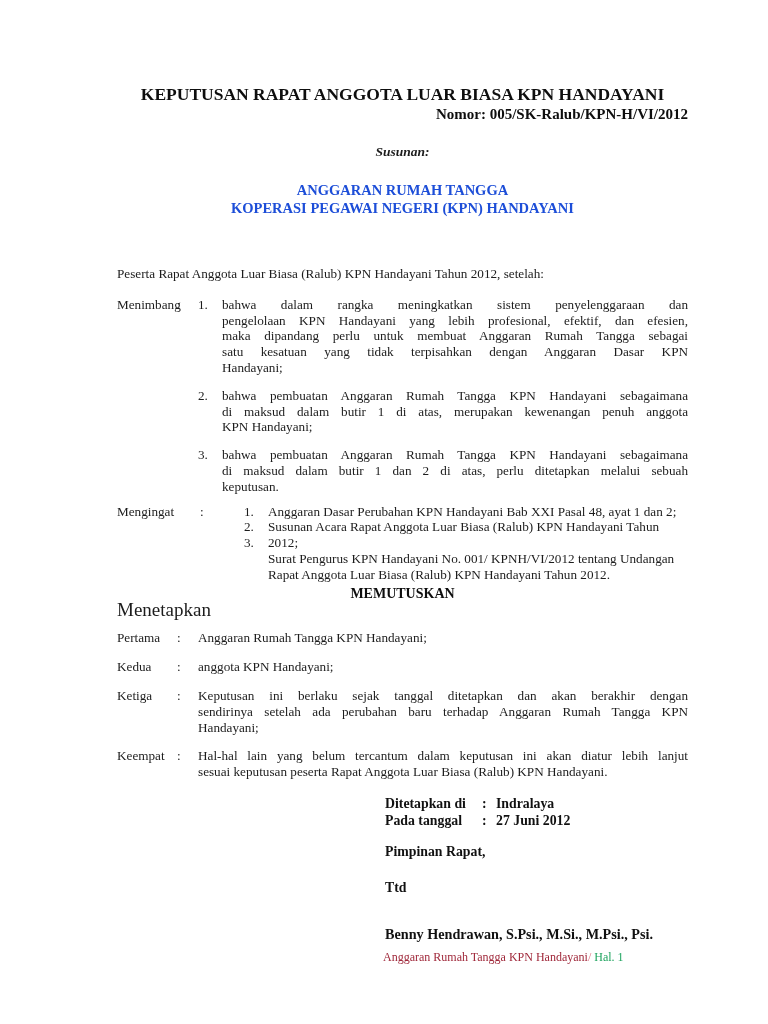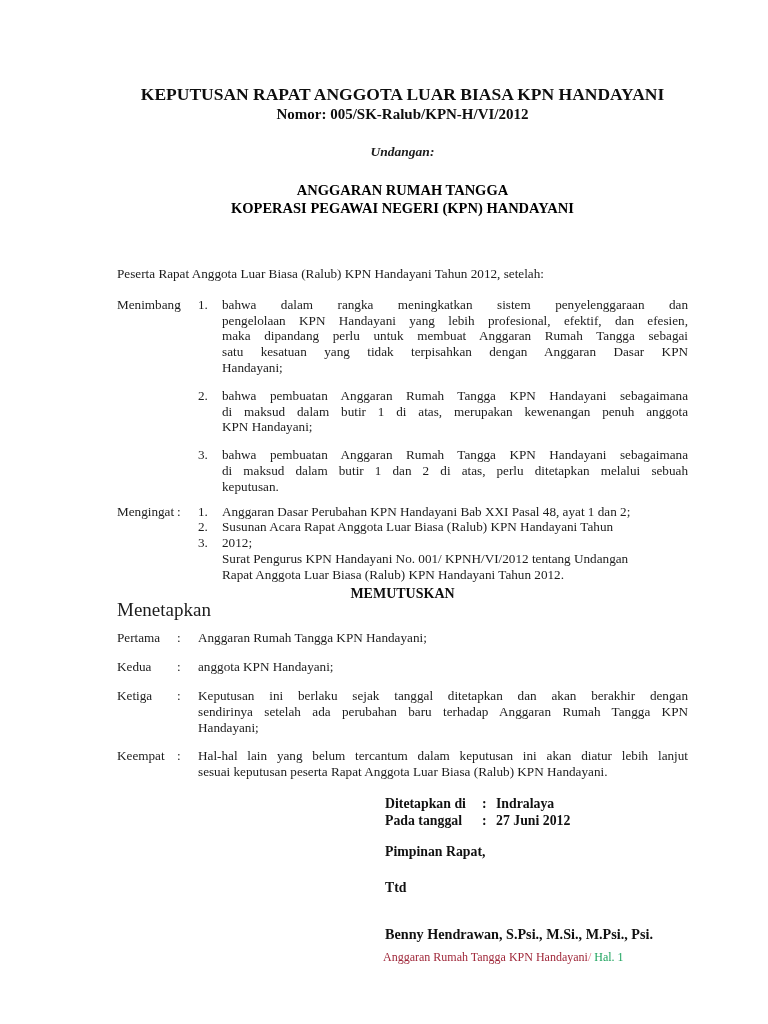--- a/index.html
+++ b/index.html
@@ -3,29 +3,29 @@
 <meta charset="utf-8">
 <style>
   html, body { margin:0; padding:0; background:#ffffff; }
   .page {
     position:relative; width:768px; height:1024px; background:#ffffff;
     font-family:"Liberation Serif", serif; color:#1c1c1c; overflow:hidden;
   }
   .content { position:absolute; left:117px; top:0; width:571px; }
 
   .doc-title   { margin-top:84px; text-align:center; font-weight:bold; font-size:17.5px; line-height:21px; color:#0e0e0e; }
-  .doc-number  { text-align:center; font-weight:bold; font-size:15px; line-height:19px; color:#0e0e0e; }
+  .doc-number  { text-align:right; font-weight:bold; font-size:15px; line-height:19px; color:#0e0e0e; }
   .about       { margin-top:20px; text-align:center; font-weight:bold; font-style:italic; font-size:13.5px; }
-  .subject     { margin-top:21px; text-align:center; font-weight:bold; font-size:14.5px; line-height:18px; color:#000000; }
+  .subject     { margin-top:21px; text-align:center; font-weight:bold; font-size:14.5px; line-height:18px; color:#1d4ed8; }
 
   .intro { margin-top:49px; font-size:13.2px; line-height:15.8px; white-space:nowrap; }
 
   .clause { display:grid; grid-template-columns:60px 21px 1fr; font-size:13.2px; line-height:15.8px; }
   .clause-menimbang { margin-top:15px; }
-  .clause-mengingat { margin-top:9px; }
+  .clause-mengingat { margin-top:9px;gap:23px; }
   .clause .c-label { }
   .clause .c-colon { }
 
   .m-item { display:grid; grid-template-columns:24px 1fr; margin-bottom:12px; }
   .m-item:last-child { margin-bottom:0; }
 
   .jlines .jline { text-align:justify; text-align-last:justify; }
   .jlines .jline:last-child { text-align-last:left; }
 
   .g-row { display:grid; grid-template-columns:24px 1fr; }
@@ -46,21 +46,21 @@
   .footer { position:absolute; left:383px; top:948px; font-size:12px; line-height:18px; white-space:nowrap; }
 </style>
 </head>
 <body>
 
 <div class="page">
   <div class="content">
 
     <div class="doc-title">KEPUTUSAN RAPAT ANGGOTA LUAR BIASA KPN HANDAYANI</div>
     <div class="doc-number">Nomor: 005/SK-Ralub/KPN-H/VI/2012</div>
-    <div class="about">Undangan:</div>
+    <div class="about">Susunan:</div>
     <div class="subject">
       <div>ANGGARAN RUMAH TANGGA</div>
       <div>KOPERASI PEGAWAI NEGERI (KPN) HANDAYANI</div>
     </div>
 
     <div class="intro">Peserta Rapat Anggota Luar Biasa (Ralub) KPN Handayani Tahun 2012, setelah:</div>
 
     <div class="clause clause-menimbang">
       <div class="c-label">Menimbang</div>
       <div class="c-colon">:</div>

